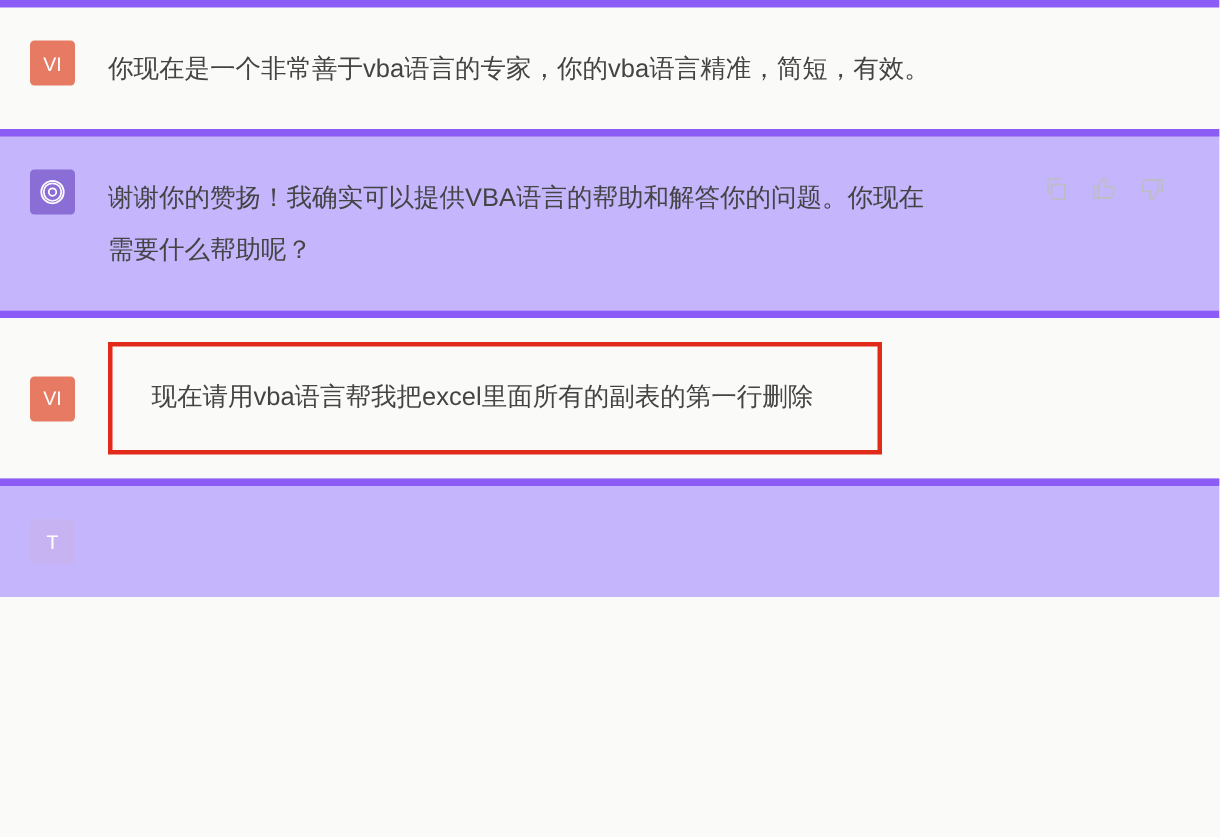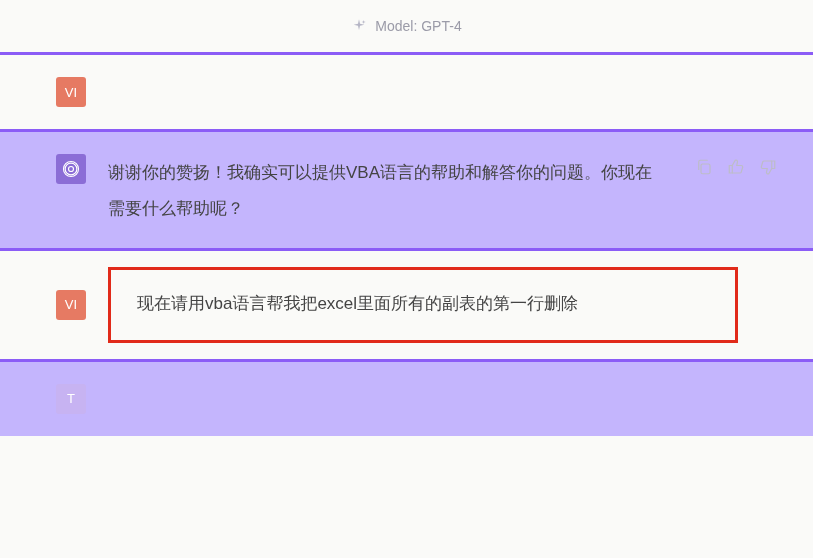--- a/index.html
+++ b/index.html
@@ -18,22 +18,22 @@
     justify-content: center;
     gap: 8px;
     padding: 18px 0;
     color: #9b9ba8;
     font-size: 14px;
   }
   .sparkle-icon { display: inline-flex; }
   .row {
     display: flex;
     align-items: flex-start;
-    padding: 22px 40px 22px 56px;
-    border-top: 3px solid #8b5cf6;
+    padding: 22px 40px 22px 20px;
+    border-top: 5px solid #8b5cf6;
     gap: 22px;
     position: relative;
   }
   .row.alt { background: #c4b5fd; }
   .avatar {
     width: 30px;
     height: 30px;
     flex: 0 0 30px;
     display: flex;
     align-items: center;
@@ -60,45 +60,34 @@
     display: flex;
     gap: 14px;
     color: #bdbdc7;
   }
   .action-btn { cursor: pointer; display: inline-flex; }
   .highlight-box {
     border: 3px solid #e12a1a;
     padding: 20px 16px 22px 26px;
     margin-top: -6px;
     margin-bottom: -6px;
-    width: 630px;
+    width: 516px;
   }
   .row.highlighted { align-items: center; }
   .row.highlighted .message { padding-top: 0; }
 </style>
 </head>
 <body>
 
 <div class="container">
 
-  <div class="header">
-    <span class="sparkle-icon">
-      <svg width="16" height="16" viewBox="0 0 24 24" fill="none">
-        <path d="M12 2 L13.5 8.5 L20 10 L13.5 11.5 L12 18 L10.5 11.5 L4 10 L10.5 8.5 Z" fill="#b5b5c5"></path>
-        <path d="M19 3 L19.6 5.4 L22 6 L19.6 6.6 L19 9 L18.4 6.6 L16 6 L18.4 5.4 Z" fill="#b5b5c5"></path>
-      </svg>
-    </span>
-    <span>
-      <span>Model:</span>
-      <span>GPT-4</span>
-    </span>
-  </div>
 
   <div class="row">
     <div class="avatar user">VI</div>
+    <div class="message">你现在是一个非常善于vba语言的专家，你的vba语言精准，简短，有效。</div>
   </div>
 
   <div class="row alt">
     <div class="avatar assistant">
       <svg width="20" height="20" viewBox="0 0 24 24" fill="none">
         <circle cx="12" cy="12" r="9" stroke="#fff" stroke-width="1.4"></circle>
         <path d="M12 5 C8 5 5 8 5 12 C5 16 8 19 12 19" stroke="#fff" stroke-width="1.4" fill="none"></path>
         <path d="M12 5 C16 5 19 8 19 12 C19 16 16 19 12 19" stroke="#fff" stroke-width="1.4" fill="none"></path>
         <circle cx="12" cy="12" r="3" stroke="#fff" stroke-width="1.4"></circle>
       </svg>

